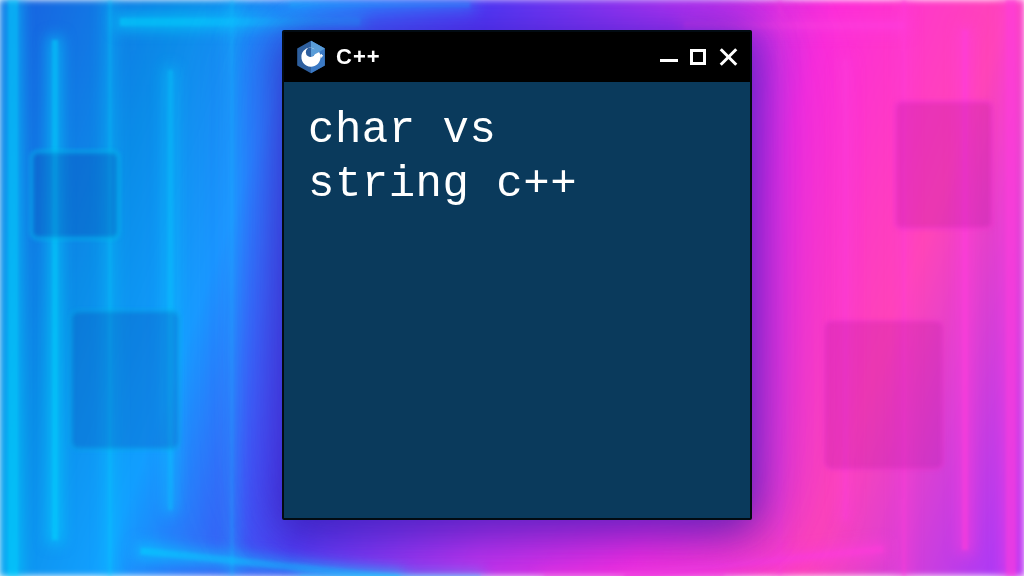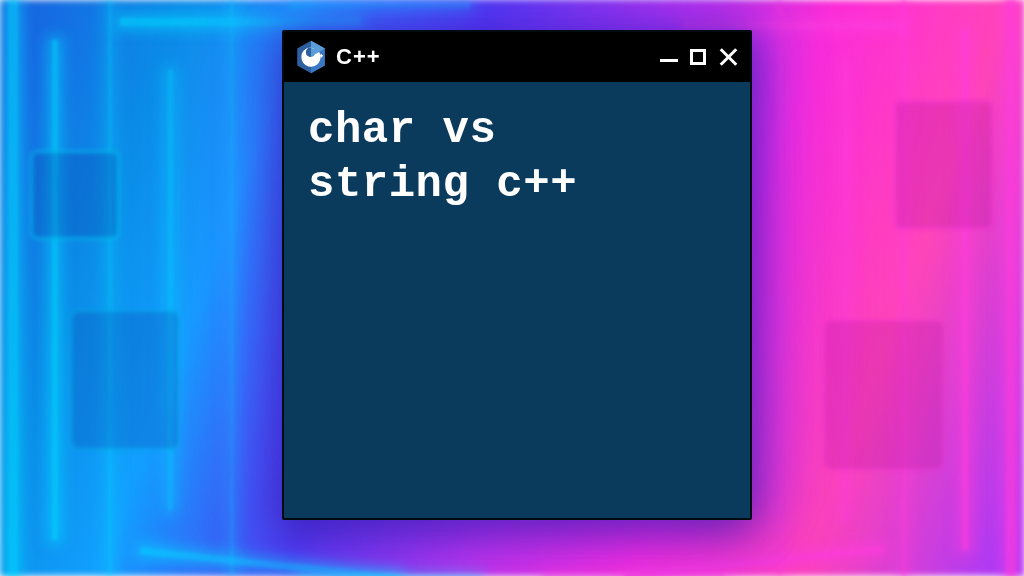--- a/index.html
+++ b/index.html
@@ -164,21 +164,21 @@
       flex: 1;
       background: #0a3a5c;
       padding: 22px 24px;
     }
 
     .code-text {
       color: #fff;
       font-family: 'Consolas', 'Menlo', 'Courier New', monospace;
       font-size: 44px;
       line-height: 1.22;
-      font-weight: 700;
+      font-weight: 400;
       white-space: pre-line;
       letter-spacing: 0.5px;
     }
 
   </style>
 </head>
 <body>
 
 <div class="background"></div>
 

